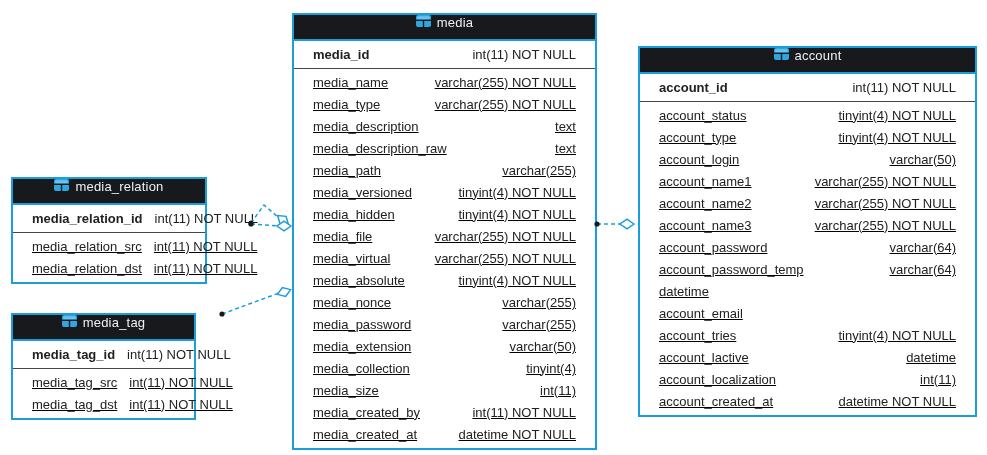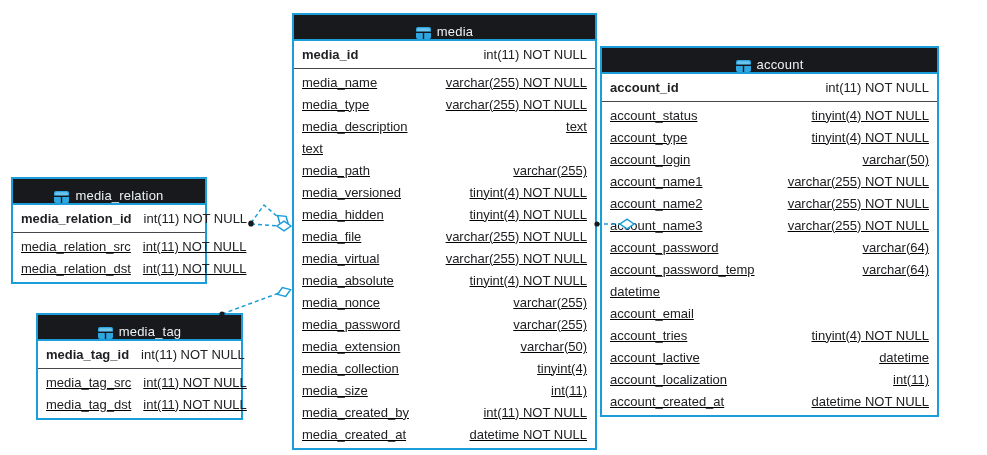--- a/index.html
+++ b/index.html
@@ -20,39 +20,39 @@
     background:#ffffff;
     border:2px solid #1b9dd9;
     box-sizing:border-box;
     z-index:2;
   }
   .db-table-header{
     background:#17191d;
     color:#eef1f3;
     height:24px;
     display:flex;
-    align-items:flex-end;
+    align-items:flex-start;
     justify-content:center;
     gap:6px;
     border-bottom:2px solid #1b9dd9;
     font-size:13px;
     letter-spacing:.2px;
   }
   .tbl-icon{display:inline-flex;align-items:center;}
   .pk-section{
     border-bottom:1px solid #43474c;
     padding:1px 0 2px;
   }
   .col-section{padding:2px 0 3px;text-decoration:underline;}
   .row{
     display:flex;
     justify-content:space-between;
     align-items:center;
     height:22px;
-    padding:0 8px;
+    padding:0 19px;
     font-size:13px;
     color:#202124;
     white-space:nowrap;
   }
   .pk-section .row{height:24px;}
   .pk-section .col-name{font-weight:bold;}
   .col-name{margin-right:12px;}
   .col-type{text-align:center;}
 </style>
 </head>
@@ -82,21 +82,21 @@
           <div class="row">
             <span class="col-name">media_relation_src</span>
             <span class="col-type">int(11) NOT NULL</span>
           </div>
           <div class="row">
             <span class="col-name">media_relation_dst</span>
             <span class="col-type">int(11) NOT NULL</span>
           </div>
         </div>
   </div>
-      <div class="db-table" style="left: 11px; top: 313px; width: 207px; margin-left: 25px;">
+      <div class="db-table" style="left: 11px; top: 313px; width: 185px;">
     <div class="db-table-header">
       <span class="tbl-icon">
         <svg width="15" height="12" viewBox="0 0 15 12">
           <rect x="0" y="0" width="15" height="12" rx="2" fill="#2ea7e0"></rect>
           <rect x="1.2" y="1.2" width="12.6" height="3.2" rx="1" fill="#6cc4ec"></rect>
           <line x1="0" y1="5.3" x2="15" y2="5.3" stroke="#17191d" stroke-width="1.4"></line>
           <line x1="7.5" y1="5.3" x2="7.5" y2="12" stroke="#17191d" stroke-width="1.4"></line>
         </svg>
       </span>
       <span class="tbl-title">media_tag</span>
@@ -143,20 +143,21 @@
           </div>
           <div class="row">
             <span class="col-name">media_type</span>
             <span class="col-type">varchar(255) NOT NULL</span>
           </div>
           <div class="row">
             <span class="col-name">media_description</span>
             <span class="col-type">text</span>
           </div>
           <div class="row">
+            <span class="col-name">media_description_raw</span>
             <span class="col-type">text</span>
           </div>
           <div class="row">
             <span class="col-name">media_path</span>
             <span class="col-type">varchar(255)</span>
           </div>
           <div class="row">
             <span class="col-name">media_versioned</span>
             <span class="col-type">tinyint(4) NOT NULL</span>
           </div>
@@ -199,21 +200,21 @@
           <div class="row">
             <span class="col-name">media_created_by</span>
             <span class="col-type">int(11) NOT NULL</span>
           </div>
           <div class="row">
             <span class="col-name">media_created_at</span>
             <span class="col-type">datetime NOT NULL</span>
           </div>
         </div>
   </div>
-      <div class="db-table" style="left: 600px; top: 46px; width: 339px;">
+      <div class="db-table" style="left: 638px; top: 46px; width: 339px;">
     <div class="db-table-header">
       <span class="tbl-icon">
         <svg width="15" height="12" viewBox="0 0 15 12">
           <rect x="0" y="0" width="15" height="12" rx="2" fill="#2ea7e0"></rect>
           <rect x="1.2" y="1.2" width="12.6" height="3.2" rx="1" fill="#6cc4ec"></rect>
           <line x1="0" y1="5.3" x2="15" y2="5.3" stroke="#17191d" stroke-width="1.4"></line>
           <line x1="7.5" y1="5.3" x2="7.5" y2="12" stroke="#17191d" stroke-width="1.4"></line>
         </svg>
       </span>
       <span class="tbl-title">account</span>

